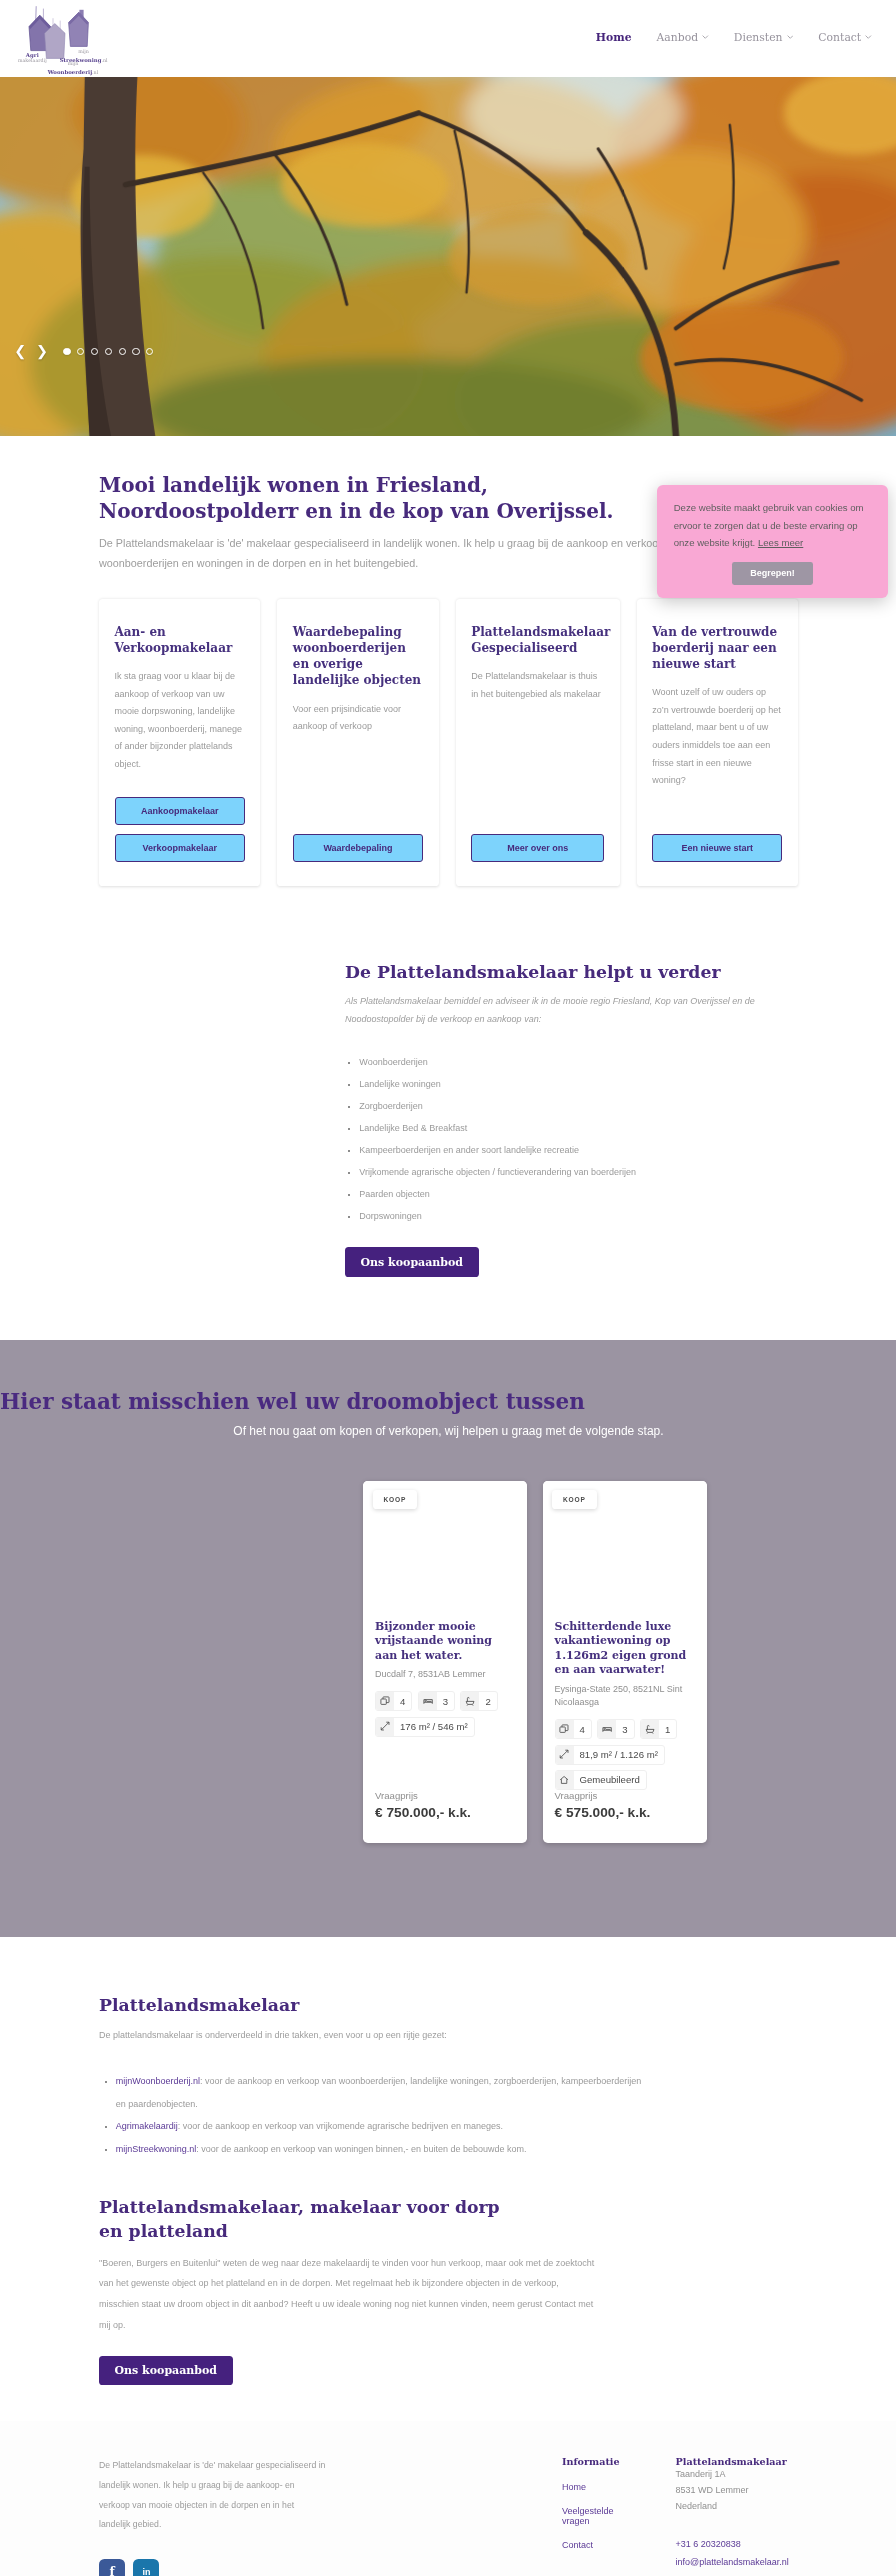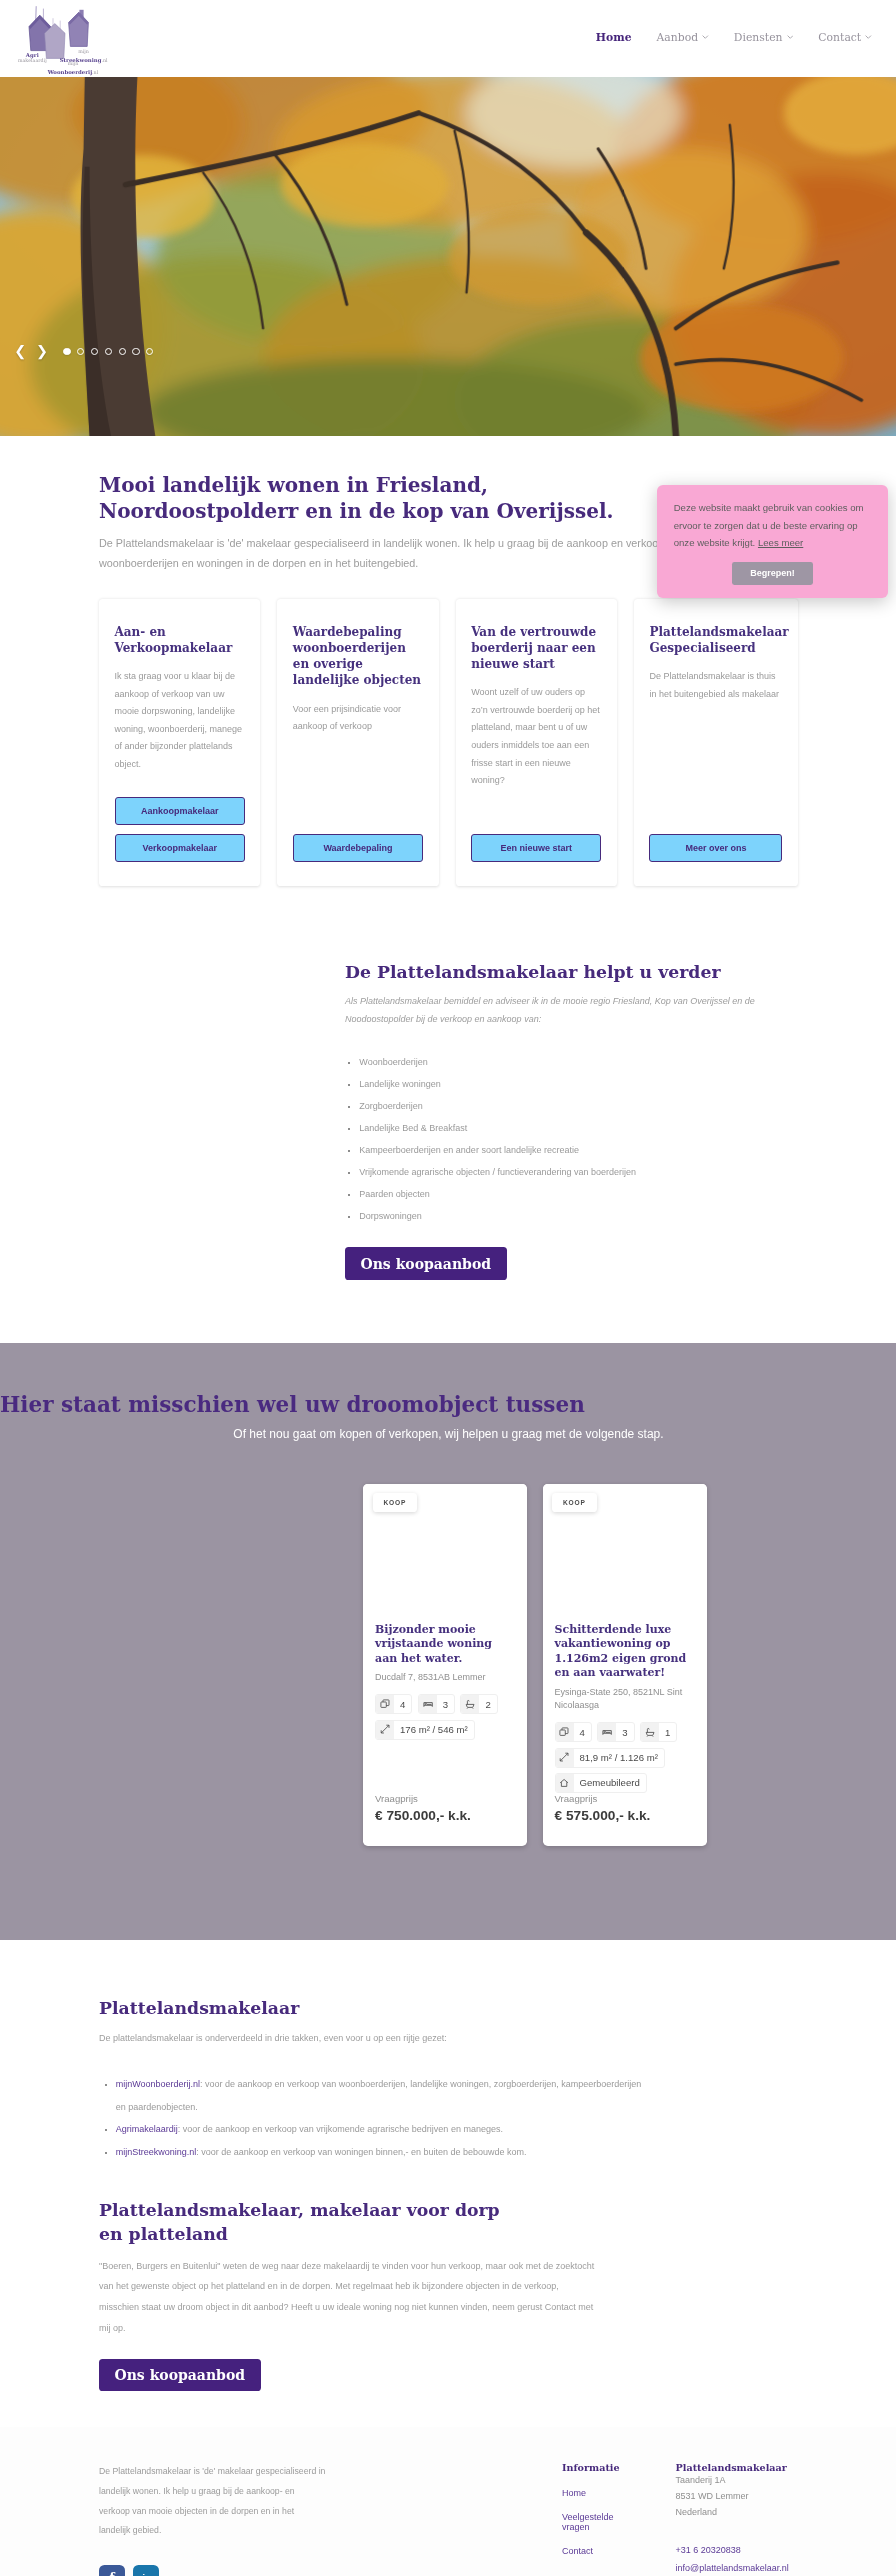--- a/index.html
+++ b/index.html
@@ -52,21 +52,21 @@
   .cookie-btn { display:block; margin:10.8px auto 0; background:#9e96a4; color:#fff; font-weight:bold; font-size:9px; border:none; border-radius:2.4px; padding:6.6px 18px; cursor:pointer; }
 
   
   .sec-helpt { padding:18px 0 57px; }
   .helpt-inner { margin-left:246px; max-width:430px; }
   h2.sec-h2 { font-family:"DejaVu Serif", serif; font-weight:bold; color:#472a7c; font-size:17.3px; line-height:1.3; }
   .helpt-p { margin-top:8.4px; color:#9d9d9d; font-size:9px; line-height:2.0;font-style:italic; }
   .helpt-list { margin:23px 0 0 14.3px; }
   .helpt-list li { color:#9a9a9a; font-size:9px; line-height:2.45; }
   .helpt-list li::marker { color:#666; font-size:7.2px; }
-  .btn-solid { display:inline-block; margin-top:20.3px; background:#45217e; color:#fff; border:none; border-radius:3.6px; padding:8.4px 15.5px; font-family:"DejaVu Serif", serif; font-weight:bold; font-size:14px; cursor:pointer; }
+  .btn-solid { display:inline-block; margin-top:20.3px; background:#45217e; color:#fff; border:none; border-radius:3.6px; padding:8.4px 15.5px; font-family:"DejaVu Serif", serif; font-weight:bold; font-size:11px; cursor:pointer; }
 
   
   .sec-droom { background:#9b94a2; padding:49px 0 94px; margin-top:6px; }
   .droom-h2 { font-family:"DejaVu Serif", serif; font-weight:bold; color:#4a2a80; font-size:21.5px; text-align:left; }
   .droom-sub { margin-top:9.6px; text-align:center; color:#fff; font-size:12px; }
   .prop-row { display:flex; gap:15.5px; margin:43px 0 0 363px; }
   .prop-card { width:164px; min-height:334px; background:#fff; border-radius:4.8px; box-shadow:0 1.2px 4.8px rgba(0,0,0,.18); position:relative; display:flex; flex-direction:column; padding:0 12px 23px; cursor:pointer; }
   .koop-badge { position:absolute; left:9.6px; top:9.6px; background:#fff; border-radius:3.6px; box-shadow:0 1.2px 4.2px rgba(0,0,0,.16); padding:6px 10.8px; font-size:6.6px; font-weight:bold; letter-spacing:0.9px; color:#4a4a4a; }
   .prop-photo { height:139px; margin:0 -12px; border-radius:4.8px 4.8px 0 0; background:#fff; }
   .prop-title { font-family:"DejaVu Serif", serif; font-weight:bold; color:#46317e; font-size:11px; line-height:1.32; }
@@ -252,31 +252,31 @@
         </div>
       </div>
       <div class="svc-card">
         <h3 class="svc-title">Waardebepaling woonboerderijen en overige landelijke objecten</h3>
         <p class="svc-text">Voor een prijsindicatie voor aankoop of verkoop</p>
         <div class="svc-actions">
           <button class="btn-outline">Waardebepaling</button>
         </div>
       </div>
       <div class="svc-card">
+        <h3 class="svc-title">Plattelandsmakelaar Gespecialiseerd</h3>
+        <p class="svc-text">De Plattelandsmakelaar is thuis in het buitengebied als makelaar</p>
+        <div class="svc-actions">
+          <button class="btn-outline">Meer over ons</button>
+        </div>
+      </div>
+      <div class="svc-card">
         <h3 class="svc-title">Van de vertrouwde boerderij naar een nieuwe start</h3>
         <p class="svc-text">Woont uzelf of uw ouders op zo’n vertrouwde boerderij op het platteland, maar bent u of uw ouders inmiddels toe aan een frisse start in een nieuwe woning?</p>
         <div class="svc-actions">
           <button class="btn-outline">Een nieuwe start</button>
-        </div>
-      </div>
-      <div class="svc-card">
-        <h3 class="svc-title">Plattelandsmakelaar Gespecialiseerd</h3>
-        <p class="svc-text">De Plattelandsmakelaar is thuis in het buitengebied als makelaar</p>
-        <div class="svc-actions">
-          <button class="btn-outline">Meer over ons</button>
         </div>
       </div>
     </div>
   </div>
 </section>
 
 <section class="sec-helpt">
   <div class="container">
     <div class="helpt-inner">
       <h2 class="sec-h2">De Plattelandsmakelaar helpt u verder</h2>

